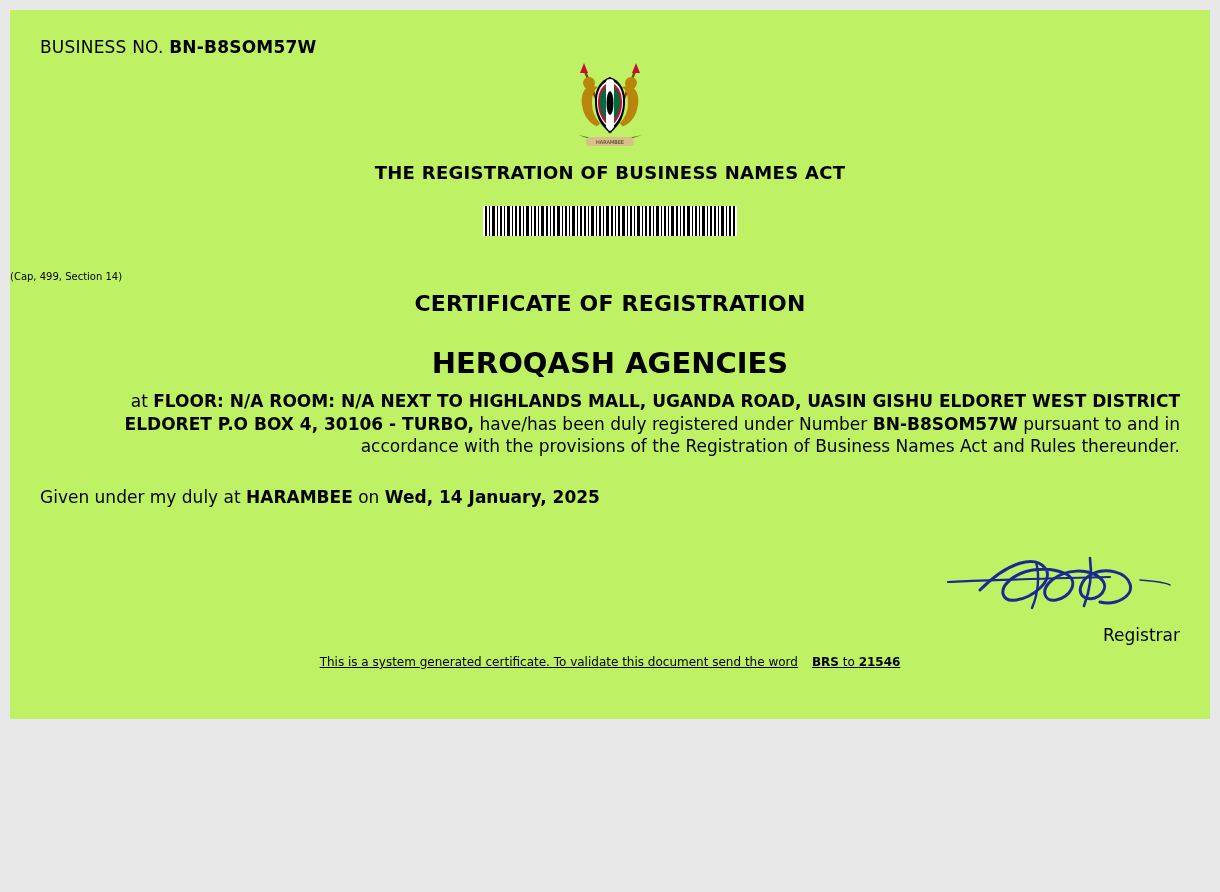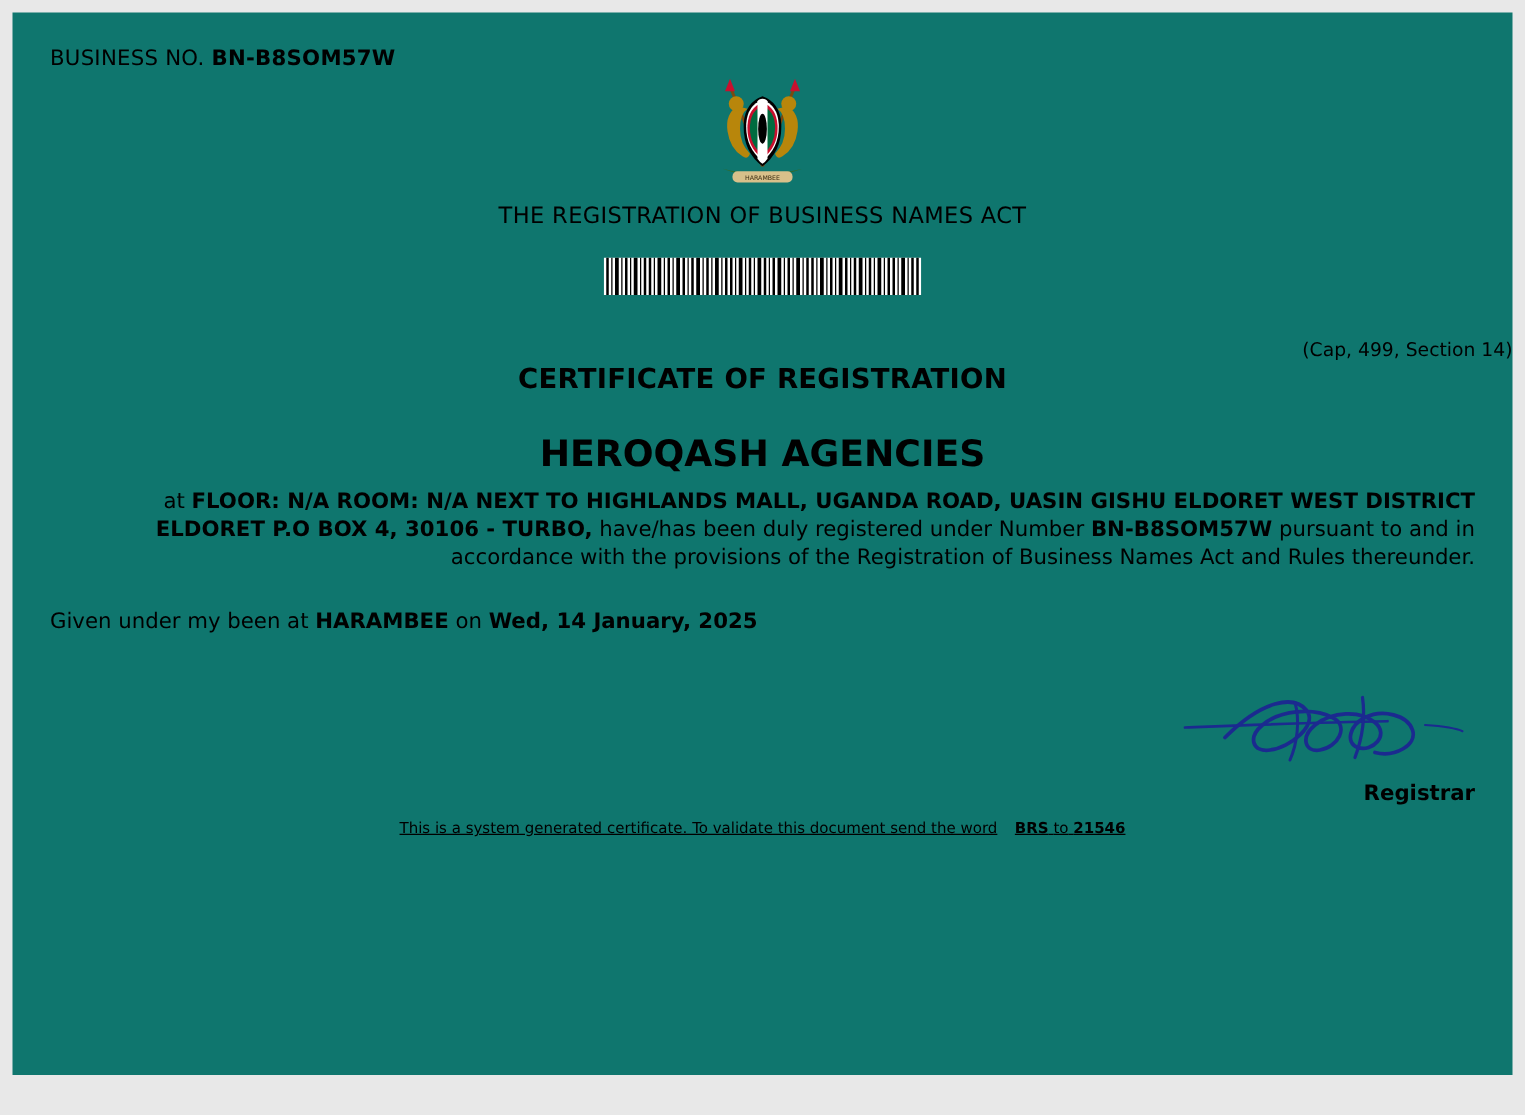--- a/index.html
+++ b/index.html
@@ -11,22 +11,22 @@
     width: 1220px;
     height: 892px;
     font-family: "DejaVu Sans", sans-serif;
     color: #000;
   }
   .page {
     position: absolute;
     left: 10px;
     top: 10px;
     width: 1200px;
-    height: 850px;
-    background: #0f766e;
+    height: 709px;
+    background: #bef264;
     overflow: hidden;
   }
   .business-no {
     position: absolute;
     left: 30px;
     top: 27px;
     font-size: 17px;
     letter-spacing: 0.2px;
   }
   .business-no b { font-weight: bold; }
@@ -44,21 +44,21 @@
     height: 100px;
   }
 
   .act-title {
     position: absolute;
     left: 0;
     top: 152px;
     width: 1200px;
     text-align: center;
     font-size: 18px;
-    font-weight: normal;
+    font-weight: bold;
     letter-spacing: 0.3px;
   }
 
   .barcode-wrap {
     position: absolute;
     left: 0;
     top: 196px;
     width: 1200px;
     text-align: center;
   }
@@ -66,22 +66,22 @@
     display: inline-block;
     height: 30px;
     width: 254px;
   }
 
   .cap-line {
     position: absolute;
     left: 0;
     top: 261px;
     width: 1200px;
-    text-align: right;
-    font-size: 15px;
+    text-align: left;
+    font-size: 10px;
   }
   .cert-title {
     position: absolute;
     left: 0;
     top: 281px;
     width: 1200px;
     text-align: center;
     font-size: 22px;
     font-weight: bold;
     letter-spacing: 0.2px;
@@ -121,21 +121,21 @@
     width: 250px;
     height: 70px;
   }
   .registrar {
     position: absolute;
     left: 0;
     top: 615px;
     width: 1170px;
     text-align: right;
     font-size: 17px;
-    font-weight: bold;
+    font-weight: normal;
   }
   .footer {
     position: absolute;
     left: 0;
     top: 645px;
     width: 1200px;
     text-align: center;
     font-size: 12px;
     text-decoration: underline;
   }
@@ -263,21 +263,21 @@
   <div class="body-block">
 
     <div class="biz-name">HEROQASH AGENCIES</div>
 
     <div class="addr-para">
       <span>at </span><b>FLOOR: N/A ROOM: N/A NEXT TO HIGHLANDS MALL, UGANDA ROAD, UASIN GISHU ELDORET WEST DISTRICT ELDORET P.O BOX 4, 30106 - TURBO,</b><span> have/has been duly registered under Number </span><b>BN-B8SOM57W</b>
       <span>pursuant to and in accordance with the provisions of the Registration of Business Names Act and Rules thereunder.</span>
     </div>
 
     <div class="given-line">
-      <span>Given under my been at </span><b>HARAMBEE</b><span> on </span><b>Wed, 14 January, 2025</b>
+      <span>Given under my duly at </span><b>HARAMBEE</b><span> on </span><b>Wed, 14 January, 2025</b>
     </div>
   </div>
 
   <div class="signature">
     <svg width="250" height="70" viewBox="0 0 250 70" xmlns="http://www.w3.org/2000/svg">
       <g fill="none" stroke="#1b2a8f" stroke-linecap="round" stroke-linejoin="round">
         <path d="M8 32 C60 30, 110 28, 170 27" stroke-width="2.2"></path>
         <path d="M200 30 C215 31, 226 33, 230 35" stroke-width="1.6"></path>
         <path d="M40 40 C70 10, 95 6, 105 18 C115 30, 92 48, 76 50 C62 52, 58 40, 70 30 C84 18, 110 16, 126 24 C140 31, 130 48, 116 50 C104 52, 100 40, 112 30 C126 19, 148 18, 160 28 C172 38, 158 52, 146 48 C136 44, 140 30, 152 24 C166 17, 186 22, 190 34 C194 46, 176 56, 160 52" stroke-width="3"></path>
         <path d="M150 8 C152 22, 150 40, 144 56" stroke-width="2.6"></path>

